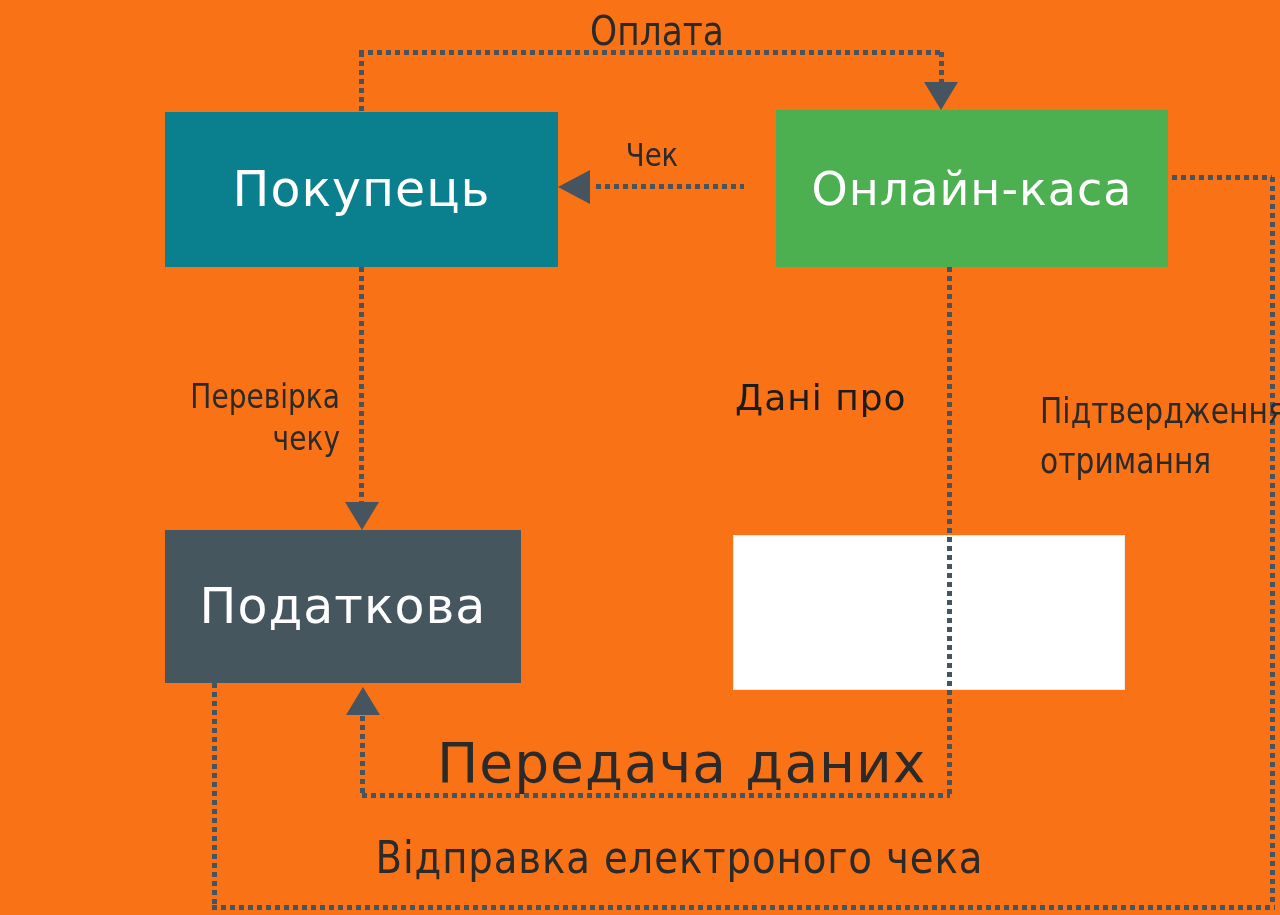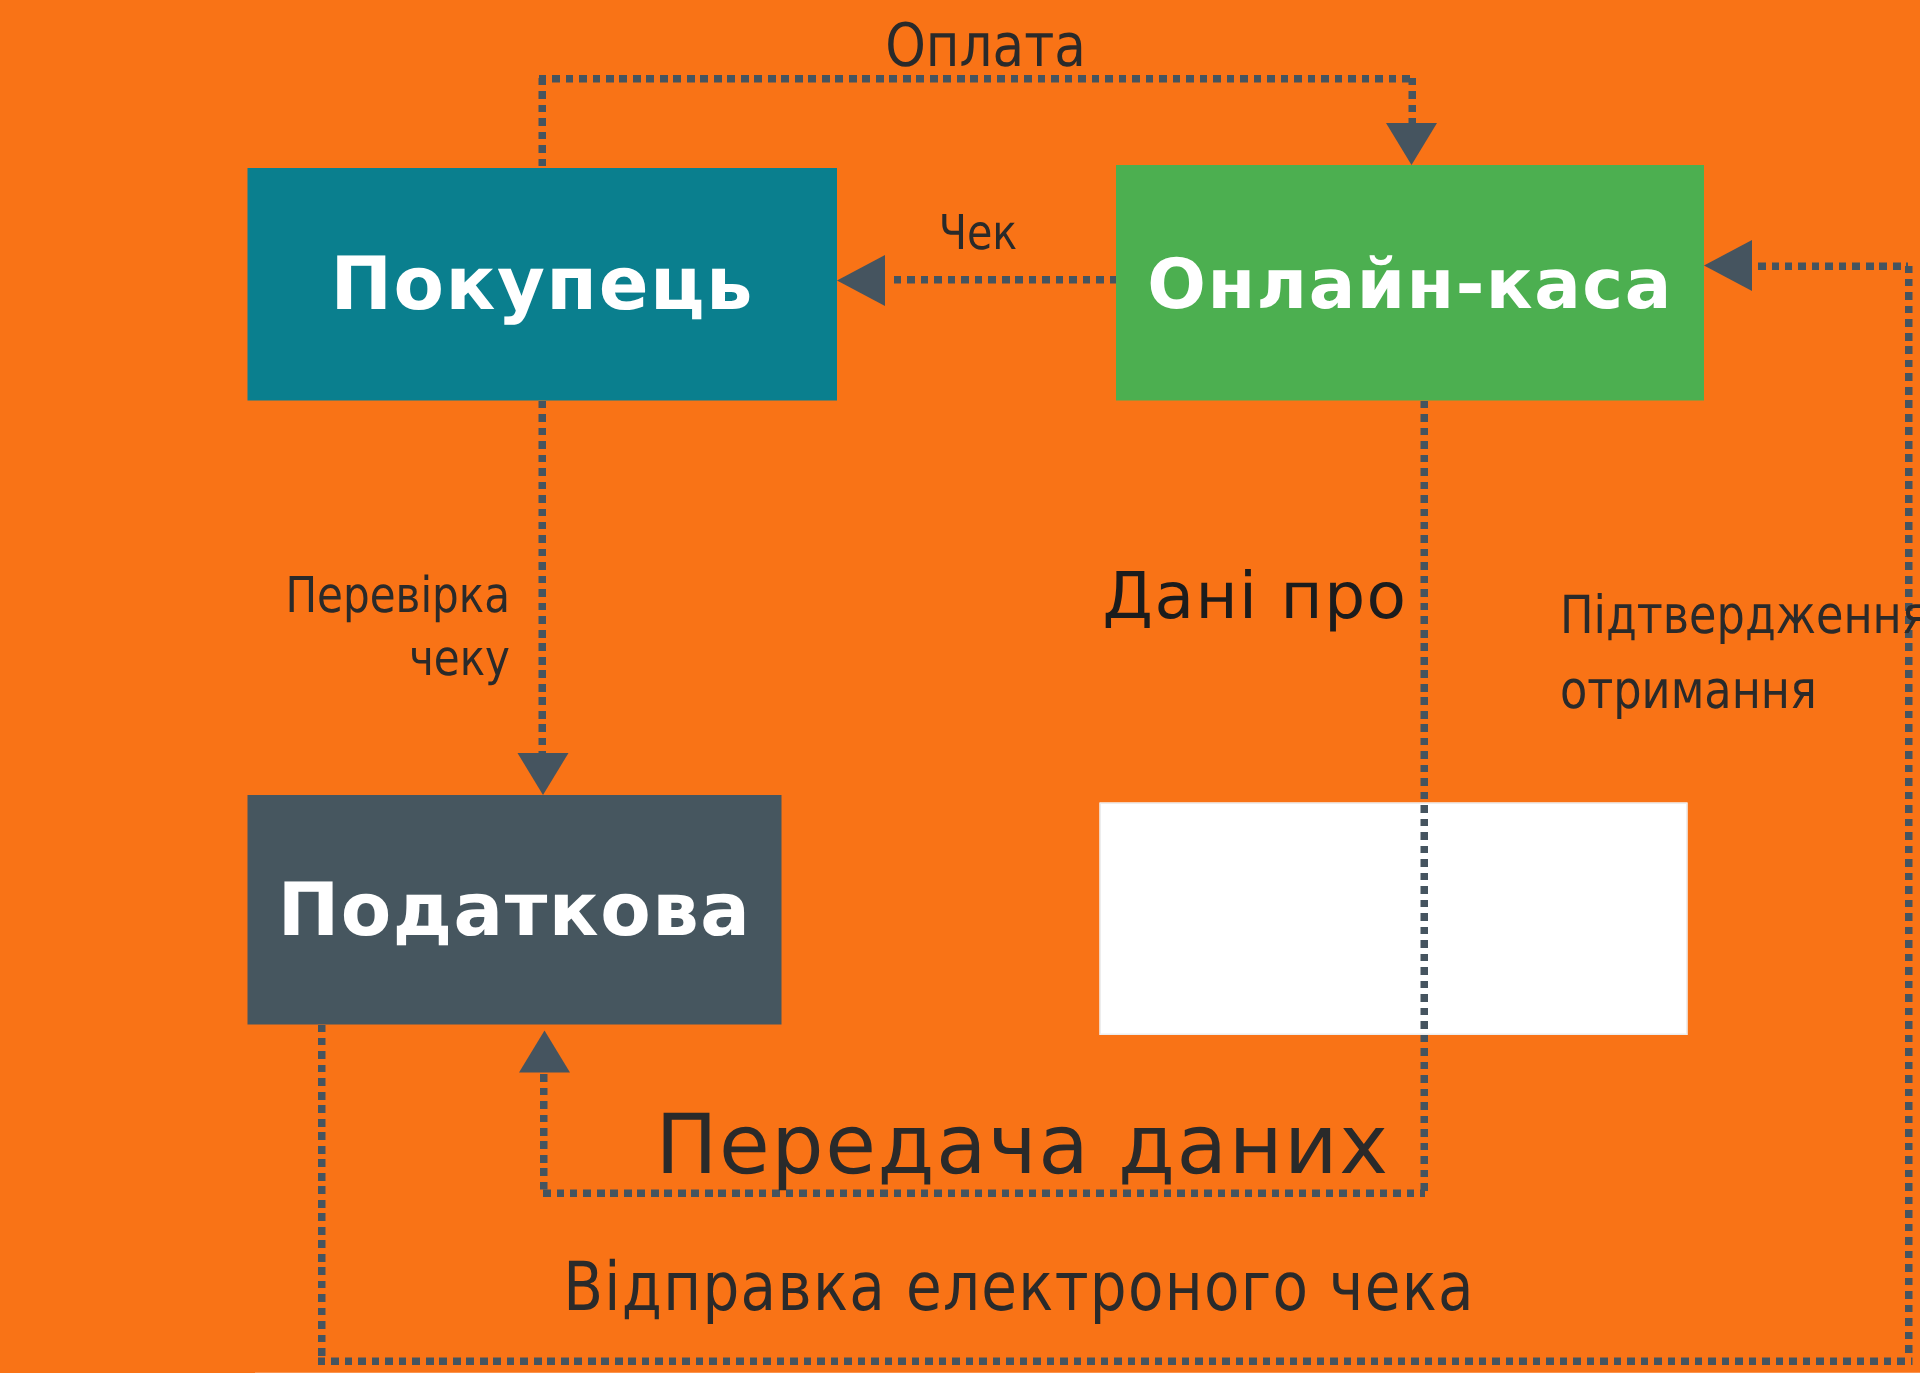--- a/index.html
+++ b/index.html
@@ -16,21 +16,21 @@
     background: #f97316; overflow: hidden;
     font-family: "DejaVu Sans", "Liberation Sans", sans-serif;
   }
   .node {
     position: absolute; display: flex; align-items: center; justify-content: center;
     color: #ffffff;
   }
   .node-buyer  { background: var(--buyer-box); }
   .node-online { background: var(--online-box); }
   .node-tax    { background: var(--tax-box); }
-  .node-label  { font-size: 49px; letter-spacing: 1px; font-weight: bold; }
+  .node-label  { font-size: 49px; letter-spacing: 1px; }
   .ghost {
     position: absolute; background: #ffffff; border: 1px solid #ededed;
   }
   .hline {
     position: absolute; height: 5px;
     background-image: repeating-linear-gradient(to right, var(--line) 0 5px, transparent 5px 9px);
   }
   .vline {
     position: absolute; width: 5px;
     background-image: repeating-linear-gradient(to bottom, var(--line) 0 5px, transparent 5px 9px);
@@ -65,41 +65,41 @@
   <div class="arr arr-down" style="left:345px; top:502px;"></div>
   <div class="lbl cond-r" style="left:140px; top:376px; width:200px; text-align:right; font-size:33px; line-height:42px;">
     <div>Перевірка</div>
     <div>чеку</div>
   </div>
 
   <div class="vline" style="left:947px; top:267px; height:528px;"></div>
   <div class="hline" style="left:362px; top:793px; width:588px;"></div>
   <div class="vline" style="left:360px; top:716px; height:77px;"></div>
   <div class="arr arr-up" style="left:346px; top:687px;"></div>
-  <div class="lbl" style="left:735px; top:372px; font-size:43px; line-height:52px; letter-spacing:1px; color:#1c1c1c;">
+  <div class="lbl" style="left:735px; top:372px; font-size:36px; line-height:52px; letter-spacing:1px; color:#1c1c1c;">
     <div>Дані про</div>
   </div>
   <div class="lbl" style="left:437px; top:731px; width:400px; text-align:center; font-size:55px; letter-spacing:1px;">Передача даних</div>
 
   <div class="vline" style="left:212px; top:683px; height:225px;"></div>
   <div class="hline" style="left:212px; top:905px; width:1063px;"></div>
   <div class="vline" style="left:1270px; top:177px; height:728px;"></div>
   <div class="hline" style="left:1172px; top:175px; width:100px;"></div>
   <div class="arr arr-left" style="left:1136px; top:160px;"></div>
   <div class="lbl cond-l" style="left:1040px; top:386px; font-size:35px; line-height:50px;">
     <div>Підтвердження</div>
     <div>отримання</div>
   </div>
   <div class="lbl cond-c" style="left:330px; top:831px; width:650px; text-align:center; font-size:45px; letter-spacing:1px;">Відправка електроного чека</div>
 
   <div class="node node-buyer" style="left:165px; top:112px; width:393px; height:155px;">
     <span class="node-label">Покупець</span>
   </div>
 
-  <div class="node node-online" style="left:744px; top:110px; width:392px; height:157px;">
+  <div class="node node-online" style="left:776px; top:110px; width:392px; height:157px;">
     <span class="node-label" style="font-size:46px;">Онлайн-каса</span>
   </div>
 
   <div class="node node-tax" style="left:165px; top:530px; width:356px; height:153px;">
     <span class="node-label">Податкова</span>
   </div>
 
 </div>
 
 </body></html>

